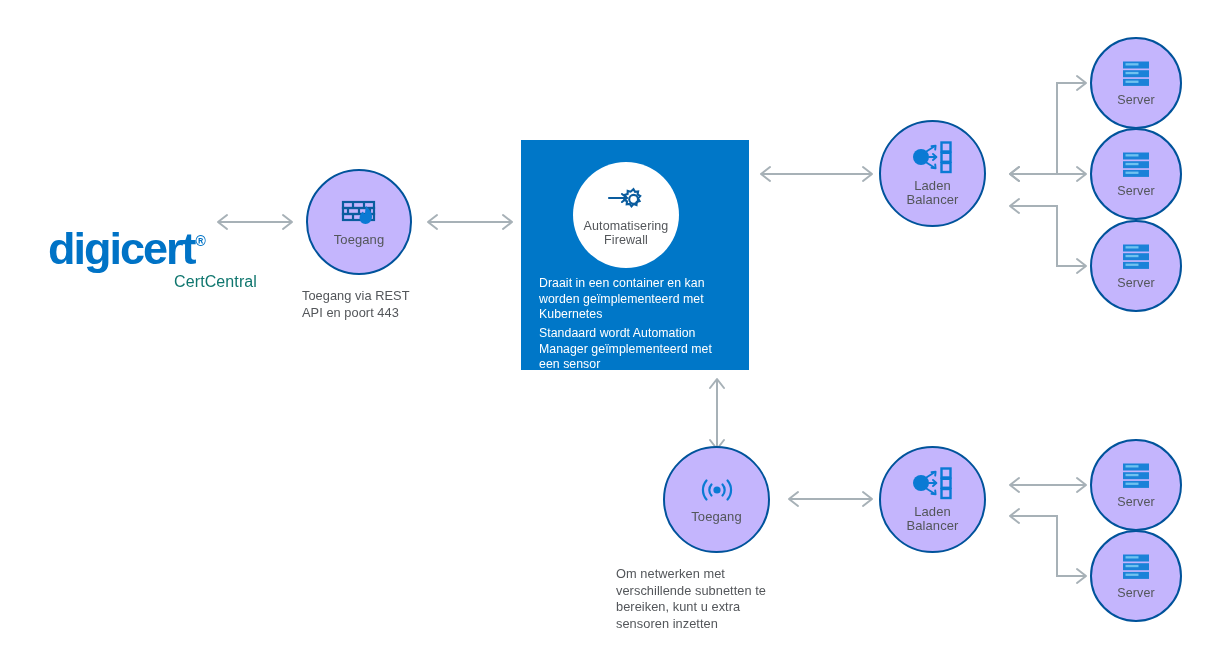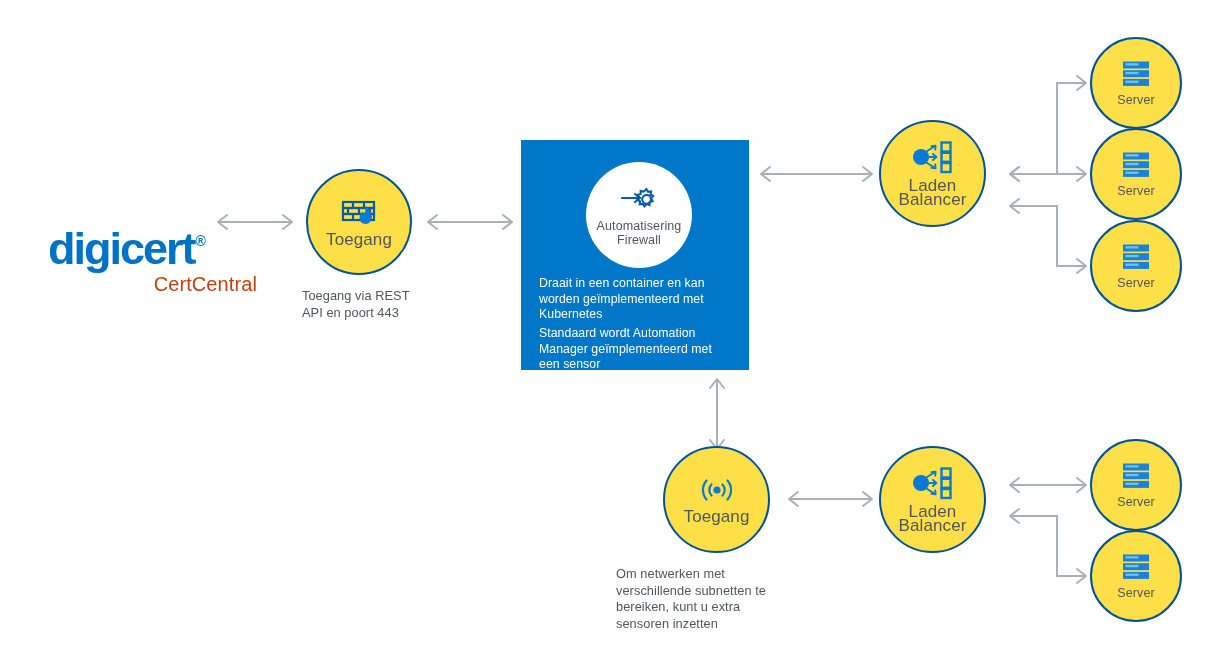--- a/index.html
+++ b/index.html
@@ -34,45 +34,45 @@
   .logo-reg{
     font-size:14px;
     vertical-align:super;
     font-weight:bold;
     letter-spacing:0;
     position:relative;
     top:-12px;
     left:1px;
   }
   .logo-sub{
-    font-size:20px;
-    color:#c2410c;
+    font-size:16px;
+    color:#0f766e;
     letter-spacing:0.1px;
     text-align:right;
     width:100%;
     display:block;
     margin-top:2px;
     padding-right:6px;
     box-sizing:border-box;
   }
 
   
   .node{
     border:2px solid #00539b;
     border-radius:50%;
-    background:#fde047;
+    background:#c4b5fd;
     display:flex;
     flex-direction:column;
     align-items:center;
     justify-content:center;
     box-sizing:border-box;
   }
   .node .ico{display:block;line-height:0;}
   .node .lbl{
-    font-size:17px;
+    font-size:13px;
     color:#53565a;
     text-align:center;
     line-height:14px;
     margin-top:5px;
     letter-spacing:0.1px;
   }
   .node.small .lbl{font-size:12.5px;}
 
   
   .node.white-on-blue{
@@ -218,21 +218,21 @@
     </span>
     <span class="lbl">Toegang</span>
   </div>
 
   <div class="abs caption" id="firewall-caption">
     <div>Toegang via REST</div>
     <div>API en poort 443</div>
   </div>
 
   <div class="abs" id="automation-panel">
-    <div class="node white-on-blue" style="position:absolute; left:65px; top:22px; width:106px; height:106px;">
+    <div class="node white-on-blue" style="position:absolute; left:52px; top:22px; width:106px; height:106px;">
       <span class="ico">
         <svg width="40" height="32" viewBox="0 0 40 32">
           <g fill="none" stroke="#0a5c9e" stroke-width="2.1" stroke-linecap="round">
             <line x1="3" y1="14" x2="20" y2="14"></line>
             <polyline points="16,10 21,14 16,18"></polyline>
             <path d="M27.5 5.2 l1.6 2.6 3.0 -0.3 -0.5 3.0 2.6 1.6 -2.0 2.3 1.4 2.7 -2.9 0.9 -0.2 3.0 -2.9 -0.9 -2.1 2.2 -1.8 -2.4 -3.0 0.4 0.3 -3.0 -2.7 -1.4 1.9 -2.4 -1.5 -2.6 2.9 -1.0 0.1 -3.0 2.9 0.8 z"></path>
             <circle cx="27.6" cy="15.3" r="4.4"></circle>
           </g>
         </svg>
       </span>

